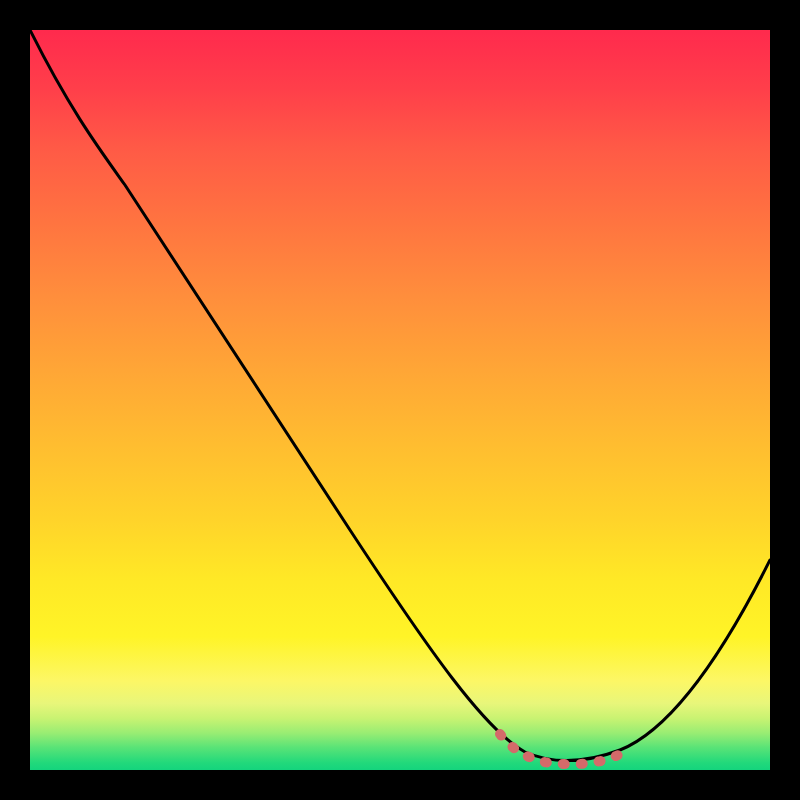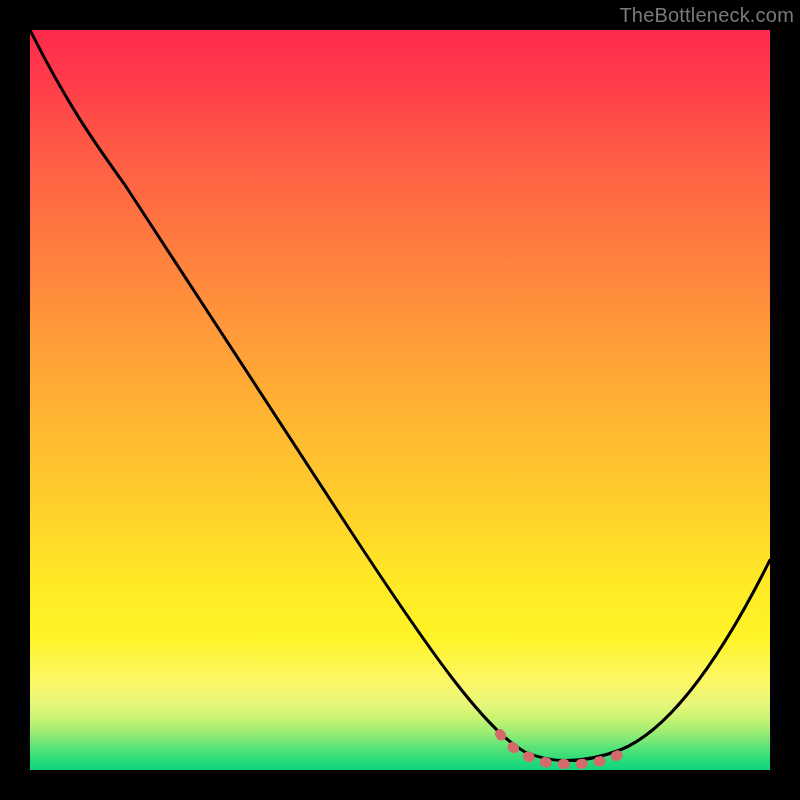--- a/index.html
+++ b/index.html
@@ -59,21 +59,20 @@
     font-size: 20px;
     font-weight: 500;
     letter-spacing: 0.2px;
     user-select: none;
   }
 </style>
 </head>
 <body>
 
 <div class="frame">
-  <div class="watermark">TheBottleneck.com</div>
 
   <div class="plot">
     <svg viewBox="0 0 740 740">
       <path fill="none" stroke="#000" stroke-width="3" stroke-linecap="round" d="M 0 0 C 40 80, 70 120, 95 155 C 140 225, 225 355, 320 500 C 400 622, 455 700, 495 722 C 520 733, 550 735, 590 720 C 640 700, 690 630, 740 530"></path>
       <path fill="none" stroke="#d46a6a" stroke-width="10" stroke-linecap="round" stroke-dasharray="2 16" d="M 470 704 C 482 720, 500 730, 520 733 C 548 736, 578 734, 600 718"></path>
     </svg>
   </div>
 </div>
 
 </body></html>

